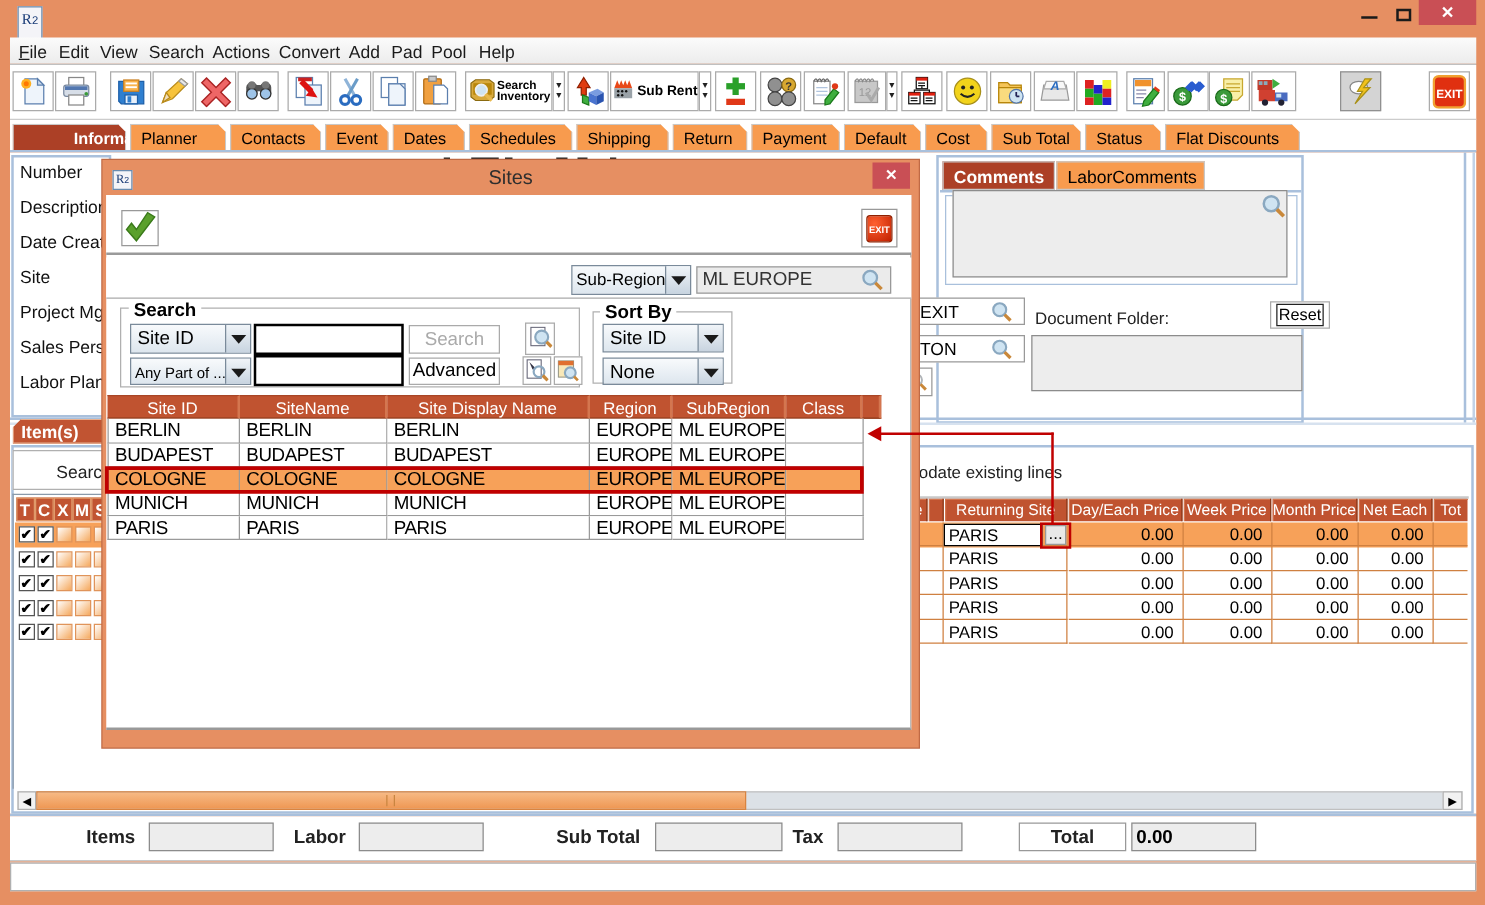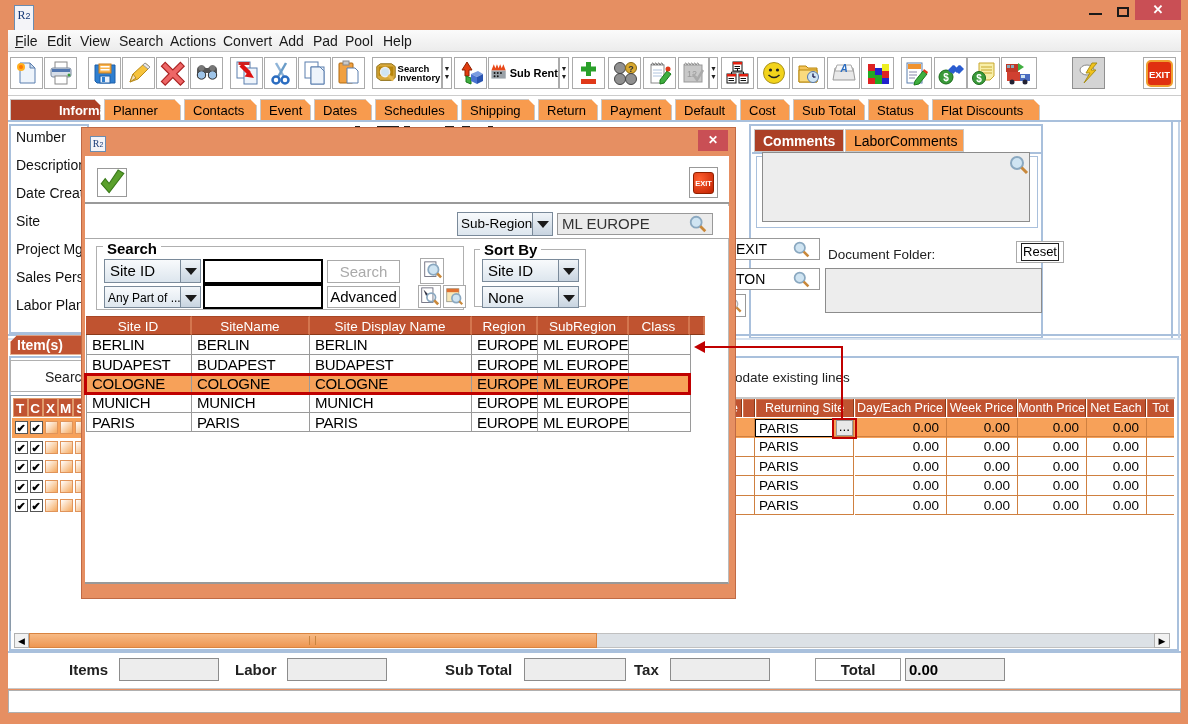--- a/index.html
+++ b/index.html
@@ -488,20 +488,21 @@
 
 <style>
 .dcomb{position:absolute;height:24px;background:linear-gradient(#f8fafc,#dde6ee);border:1px solid #7a8a9a;font-size:15px;color:#000;line-height:22px;padding-left:5px;}
 .dcar{position:absolute;right:0;top:0;width:20px;height:100%;background:linear-gradient(#f0f4f8,#c8d4e0);border-left:1px solid #7a8a9a;}
 .dcar:after{content:"";position:absolute;left:4px;top:8px;border-left:6px solid transparent;border-right:6px solid transparent;border-top:7px solid #1a1a1a;}
 .dh{position:absolute;top:316px;height:19.2px;background:#C05330;color:#fff;font-size:13.5px;text-align:center;line-height:19px;border-right:2px solid #D4764F;border-top:1px solid #a84626;border-bottom:1px solid #8a3a1a;}
 .dc{position:absolute;height:19.4px;background:#fff;font-size:15px;letter-spacing:-0.3px;color:#000;line-height:19.4px;padding-left:5px;border-right:1px solid #9a9a9a;border-bottom:1px solid #9a9a9a;white-space:nowrap;overflow:hidden;}
 </style>
 <div class="abs" style="left:82px;top:128px;width:653px;height:470px;background:#E68F62;z-index:50;box-shadow:0 0 0 1px #c06a45;"></div>
 <div class="abs" style="left:90px;top:136px;width:16px;height:16px;background:#f4f4f8;border:1px solid #6a8cb0;color:#1a3c78;font-size:10px;text-align:center;line-height:14px;font-family:'Liberation Serif',serif;z-index:51;">R<span style="font-size:7px;">2</span></div>
+<div class="abs" style="left:82px;top:134px;width:653px;text-align:center;font-size:16px;color:#2e2e2e;z-index:51;">Sites</div>
 <div class="abs" style="left:698px;top:130px;width:30px;height:21px;background:#C94F55;color:#fff;text-align:center;font-size:12px;line-height:21px;font-weight:bold;z-index:51;">✕</div>
 <div class="abs" style="left:85px;top:156px;width:644px;height:428px;background:#fff;border-bottom:2px solid #999;border-right:1px solid #bbb;z-index:51;"></div>
 
 <div class="abs" style="left:85px;top:156px;width:644px;height:48px;background:#fff;border-bottom:2px solid #9a9a9a;z-index:52;"></div>
 <div class="abs" style="left:97px;top:168px;width:30px;height:29px;background:#fff;border:1px solid #999;z-index:53;display:flex;align-items:center;justify-content:center;">
       <svg width="27" height="27" viewBox="0 0 24 24">
         <path d="M2 13l7 8L22 4l-5-3-8 12-3.5-4.5z" fill="#5aa02c" stroke="#3a7a1a" stroke-width="1"></path>
       </svg>
     </div>
 <div class="abs" style="left:689px;top:167px;width:29px;height:31px;background:#fff;border:1px solid #999;z-index:53;"></div>

